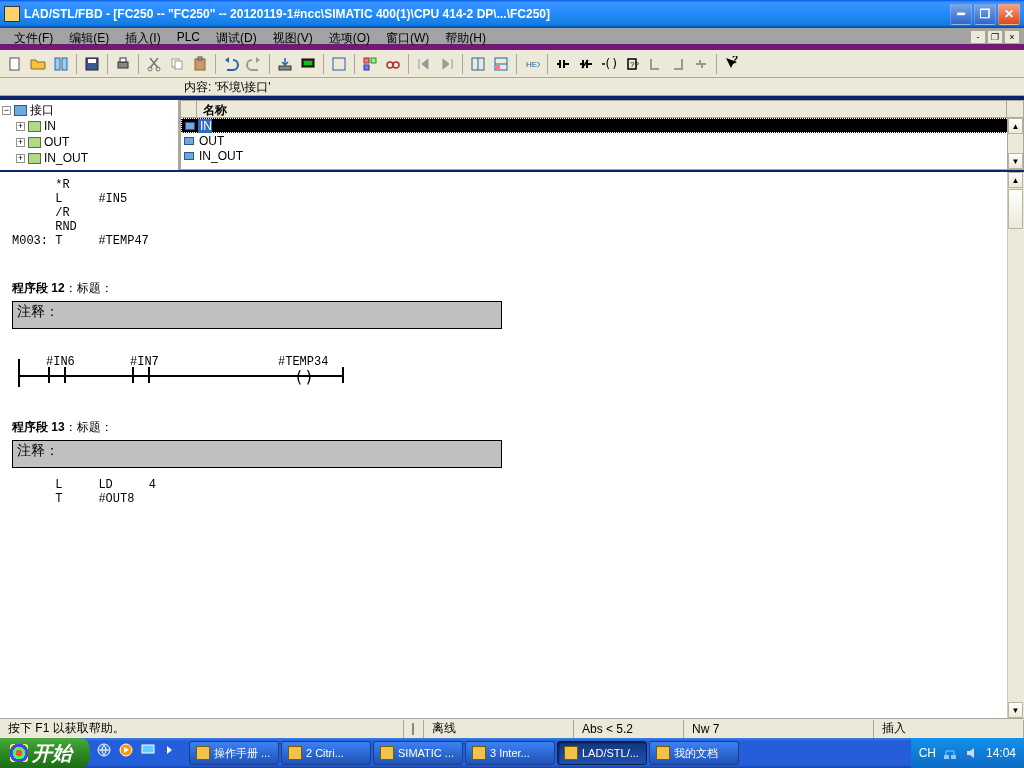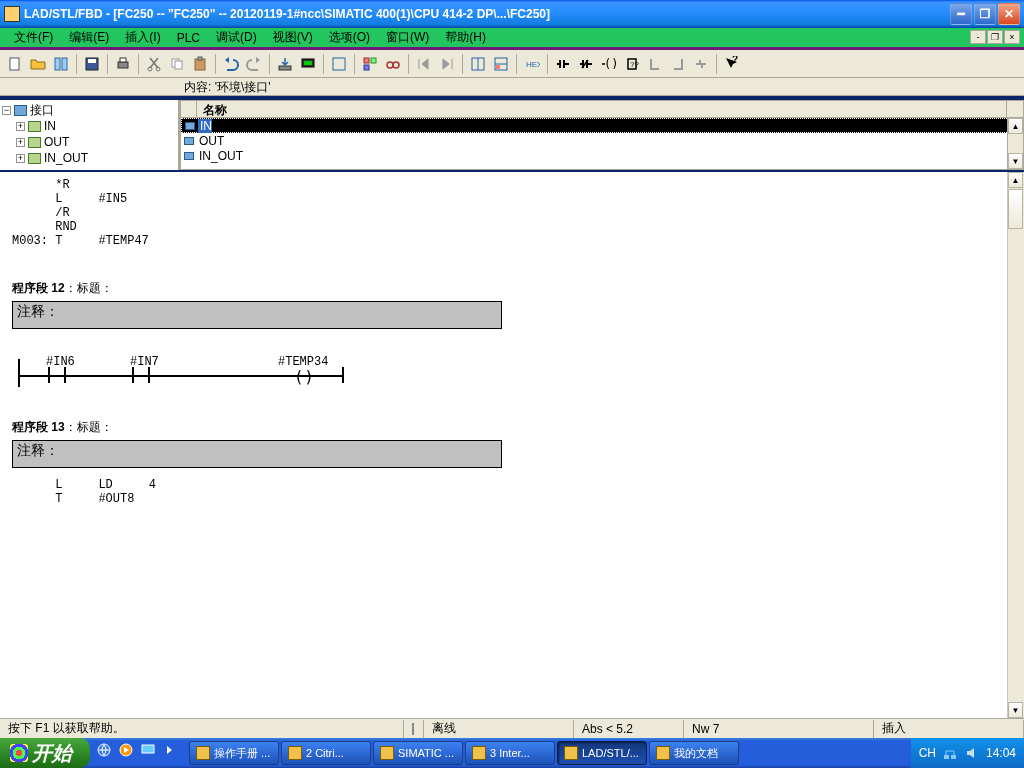--- a/index.html
+++ b/index.html
@@ -5,21 +5,21 @@
 * { margin: 0; padding: 0; box-sizing: border-box; }
 body { font-family: "SimSun", "宋体", Tahoma, sans-serif; font-size: 12px; background: #ece9d8; overflow: hidden; }
 .window { width: 1024px; height: 768px; display: flex; flex-direction: column; }
 .titlebar { height: 28px; background: linear-gradient(to bottom, #0058e6 0%, #3a93ff 8%, #288eff 40%, #127de0 88%, #0842a8 100%); display: flex; align-items: center; color: #fff; font-weight: bold; padding: 0 4px; }
 .titlebar-icon { width: 16px; height: 16px; background: #ffd070; border: 1px solid #333; margin-right: 4px; }
 .titlebar-text { flex: 1; font-size: 12px; white-space: nowrap; overflow: hidden; }
 .win-btns { display: flex; gap: 2px; }
 .win-btn { width: 22px; height: 22px; border-radius: 3px; display: flex; align-items: center; justify-content: center; font-weight: bold; border: 1px solid #fff3; cursor: pointer; }
 .win-min, .win-max { background: linear-gradient(to bottom, #7ba7e8, #2f68cc); color: #fff; }
 .win-close { background: linear-gradient(to bottom, #f1a689, #d9481f); color: #fff; }
-.menubar { height: 22px; background: #22c55e; display: flex; align-items: center; padding: 0 6px; border-bottom: 3px solid #701a75; position: relative; }
+.menubar { height: 22px; background: #a3a3a3; display: flex; align-items: flex-start; padding: 0 6px; border-bottom: 6px solid #701a75; position: relative; }
 .menu-item { padding: 2px 8px; cursor: pointer; }
 .mdi-btns { position: absolute; right: 4px; top: 2px; display: flex; gap: 1px; }
 .mdi-btn { width: 16px; height: 14px; border: 1px solid #aca899; background: #ece9d8; font-size: 9px; display: flex; align-items: center; justify-content: center; cursor: pointer; }
 .toolbar { height: 28px; background: #ece9d8; border-bottom: 1px solid #aca899; display: flex; align-items: center; padding: 2px 4px; gap: 1px; }
 .tb-btn { width: 22px; height: 22px; display: flex; align-items: center; justify-content: center; cursor: pointer; border: 1px solid transparent; }
 .tb-sep { width: 1px; height: 20px; background: #aca899; margin: 0 3px; }
 .tb-icon { width: 16px; height: 16px; }
 .panel-row { height: 74px; display: flex; border-top: 4px solid #0a246a; }
 .left-pane { width: 180px; border-right: 2px solid #aca899; background: #fff; overflow: hidden; }
 .right-pane { flex: 1; display: flex; flex-direction: column; background: #a16207; }

